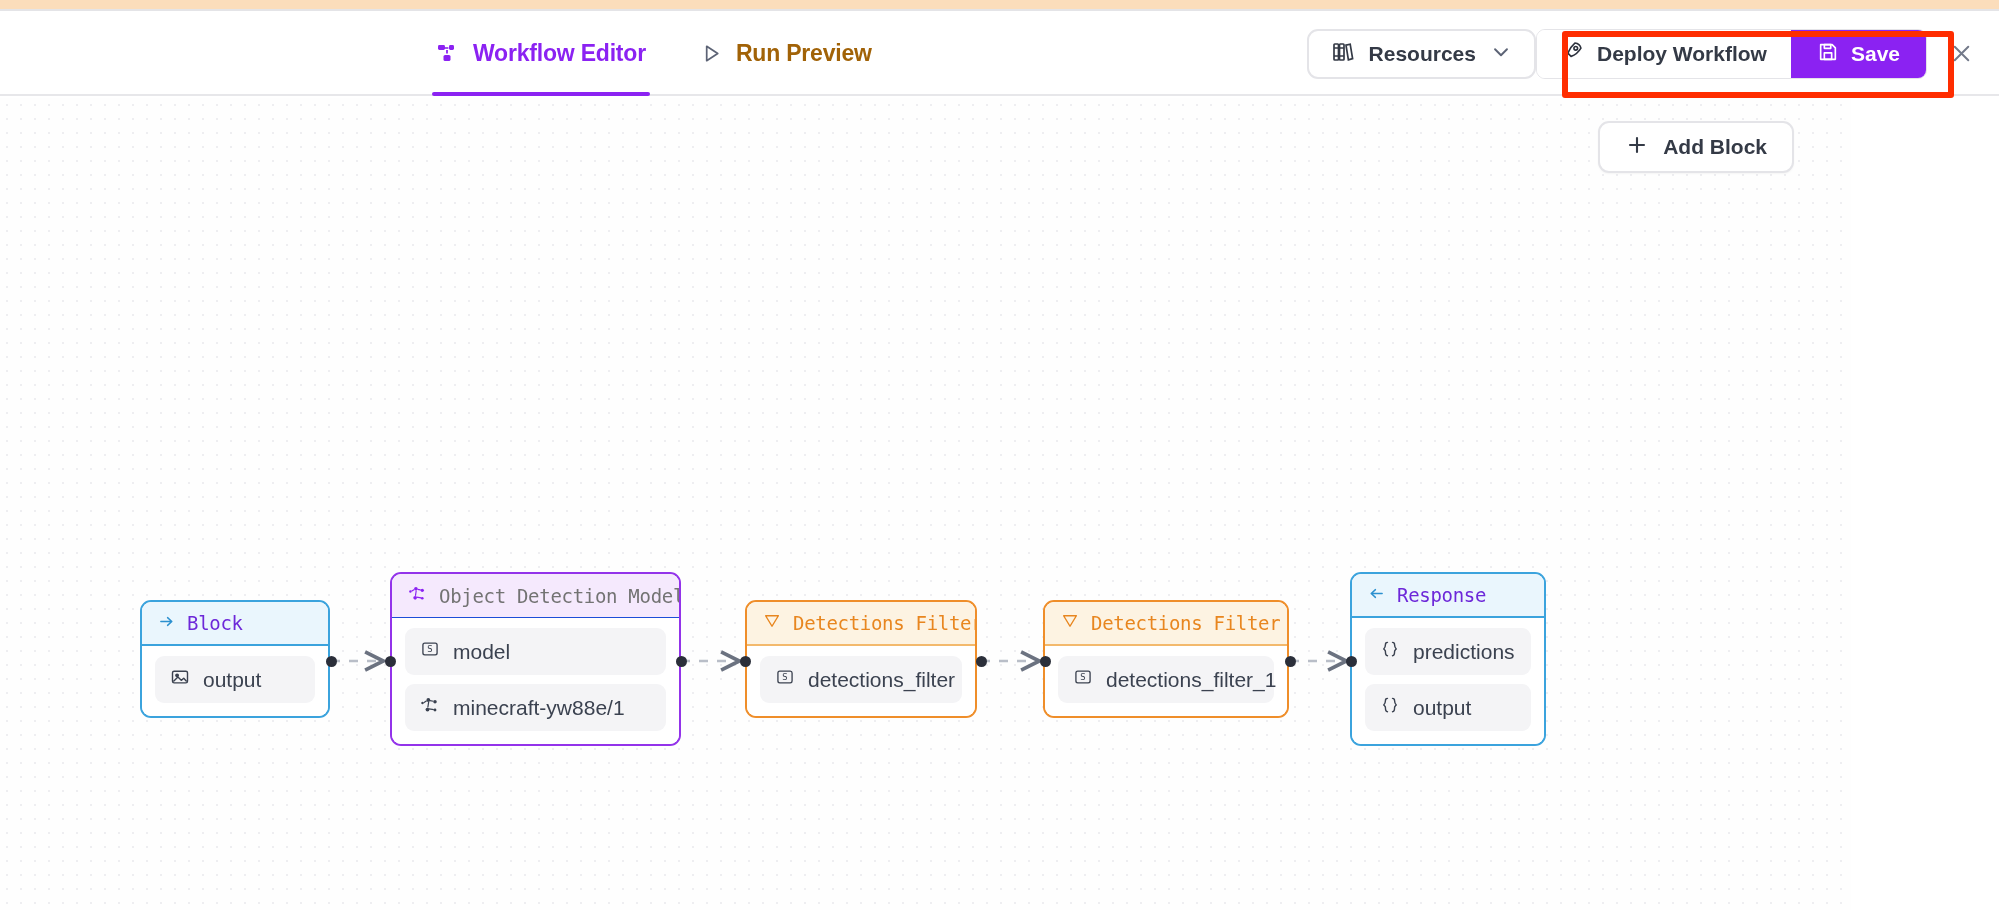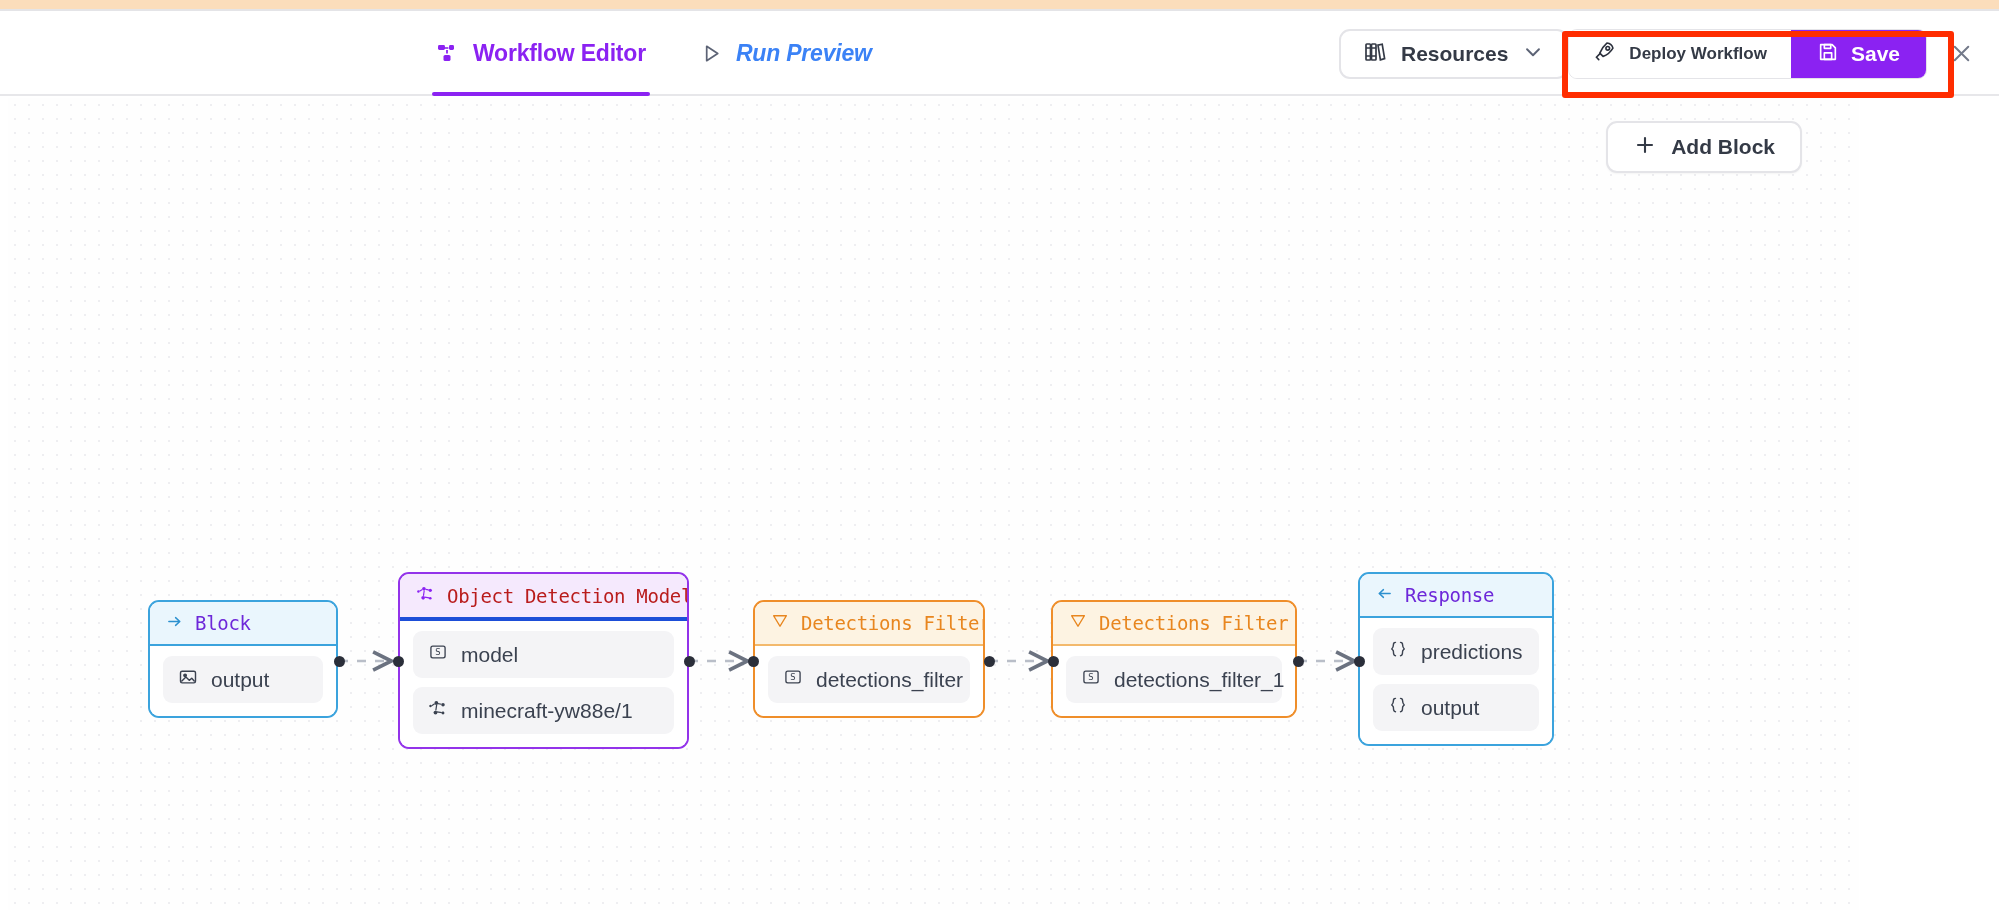--- a/index.html
+++ b/index.html
@@ -57,21 +57,21 @@
     position: relative;
     cursor: pointer;
     padding: 0 4px;
   }
   .tab-label {
     font-size: 23px;
     font-weight: bold;
     letter-spacing: -0.2px;
   }
   .tab.active .tab-label { color: #8b22f2; }
-  .tab.inactive .tab-label { color: #3b82f6; font-style: italic; }
+  .tab.inactive .tab-label { color: #a16207; }
   .tab.active::after {
     content: "";
     position: absolute;
     left: 0; right: 0;
     bottom: 0;
     height: 4px;
     background: #8b22f2;
     border-radius: 2px;
   }
   .tab-icon { display: flex; align-items: center; }
@@ -126,21 +126,21 @@
   }
   .deploy-btn {
     display: flex;
     align-items: center;
     gap: 13px;
     padding: 0 24px;
     background: #ffffff;
     cursor: pointer;
   }
   .deploy-label {
-    font-size: 17px;
+    font-size: 21px;
     font-weight: bold;
     color: #343a46;
     white-space: nowrap;
   }
   .save-btn {
     display: flex;
     align-items: center;
     gap: 12px;
     padding: 0 26px;
     background: #8b22f2;
@@ -158,21 +158,21 @@
     display: flex;
     align-items: center;
     justify-content: center;
     cursor: pointer;
     margin-right: 14px;
   }
 
   
   .canvas {
     position: absolute;
-    top: 98px; left: 8px;
+    top: 98px; left: 0;
     width: 1851px;
     height: 812px;
     background-color: #fefefe;
     background-image: radial-gradient(circle, #eeeef1 1.2px, transparent 1.2px);
     background-size: 14px 14px;
     overflow: hidden;
   }
 
   .add-block-btn {
     position: absolute;
@@ -229,21 +229,21 @@
     font-size: 21px;
     color: #3b4250;
     white-space: nowrap;
   }
 
   
   .node.blue  { border: 2px solid #3ba3dd; }
   .node.blue .node-header { background: #eaf6fd; color: #6d28d9; border-bottom: 2px solid #3ba3dd; }
 
   .node.purple { border: 2px solid #9333ea; }
-  .node.purple .node-header { background: #f5e9fd; color: #b91c1c; border-bottom: 4px solid #1d4ed8; align-items: center; }
+  .node.purple .node-header { background: #f5e9fd; color: #737373; border-bottom: 1px solid #1d4ed8; align-items: center; }
 
   .node.orange { border: 2px solid #ef8e2a; }
   .node.orange .node-header { background: #fdf3e2; color: #e8861f; border-bottom: 2px solid #f3b96c; }
 
   
   .edges { position: absolute; inset: 0; pointer-events: none; }
 
   .port {
     position: absolute;
     width: 11px; height: 11px;

